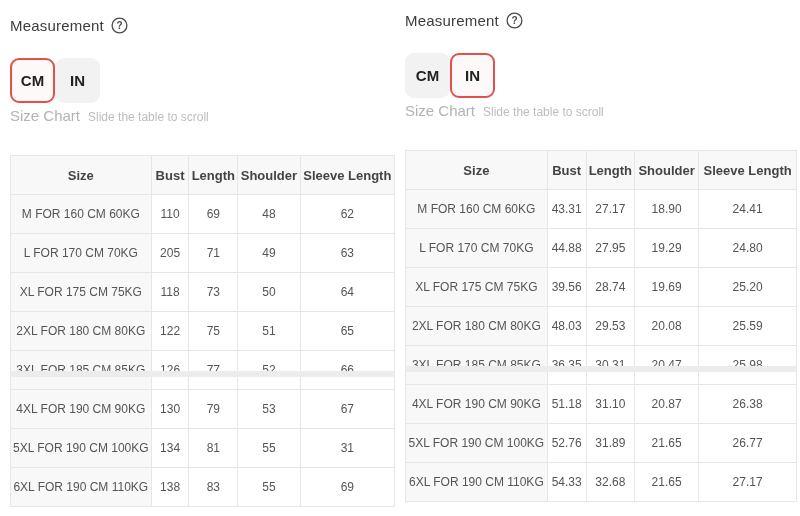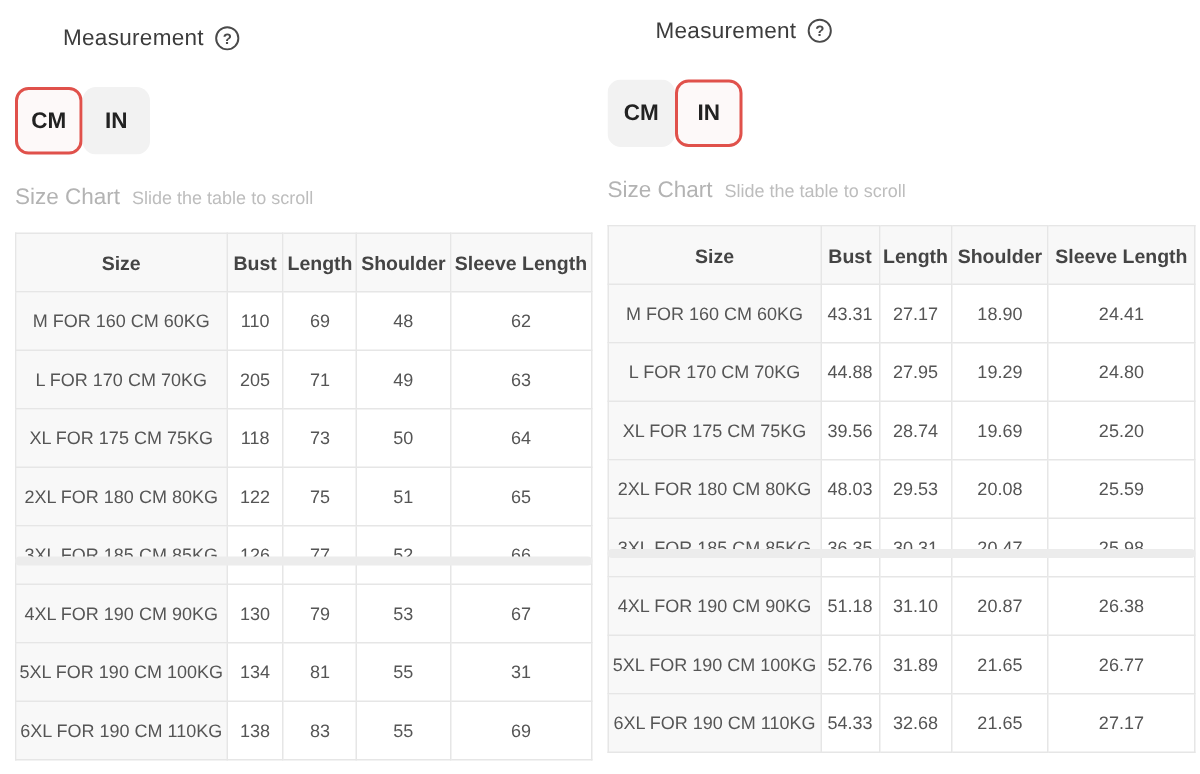--- a/index.html
+++ b/index.html
@@ -7,36 +7,36 @@
   body{
     width:800px;height:516px;overflow:hidden;background:#fff;position:relative;
     font-family:"Liberation Sans", sans-serif;
     -webkit-font-smoothing:antialiased;
   }
   .panel{position:absolute;}
   #panel-cm{left:10px;top:15px;width:385px;}
   #panel-in{left:405px;top:10px;width:392px;}
 
   .m-header{position:absolute;top:0;left:0;display:flex;align-items:center;gap:7px;height:20px;}
-  .m-title{font-size:15px;color:#3c3c3c;letter-spacing:.2px;margin-left:32px;}
+  .m-title{font-size:15px;color:#3c3c3c;letter-spacing:.2px;}
   .help-icon{display:inline-flex;cursor:pointer;}
 
   .unit-row{position:absolute;top:43px;left:0;display:flex;gap:0;}
   .unit-btn{
     width:45px;height:45px;box-sizing:border-box;border-radius:9px;
     font-family:"Liberation Sans", sans-serif;font-size:15px;font-weight:bold;color:#222;
     display:flex;align-items:center;justify-content:center;cursor:pointer;
     border:2px solid transparent;background:var(--unselected-bg,#f2f2f2);padding:0;
   }
   .unit-btn.selected{
     border-color:var(--accent-red,#e0514b);
     background:var(--selected-bg,#fdf9f9);
   }
 
-  .chart-row{position:absolute;top:108px;left:0;white-space:nowrap;}
+  .chart-row{position:absolute;top:92px;left:0;white-space:nowrap;}
   .chart-label{font-size:15px;color:#b3b3b3;}
   .scroll-hint{font-size:12px;color:#bdbdbd;margin-left:8px;}
 
   table.size-table{
     position:absolute;top:140px;left:0;border-collapse:collapse;table-layout:fixed;
   }
   .size-table th,.size-table td{
     border:1px solid var(--border,#e6e6e6);
     text-align:center;vertical-align:middle;white-space:nowrap;overflow:hidden;
     padding:0 2px;

